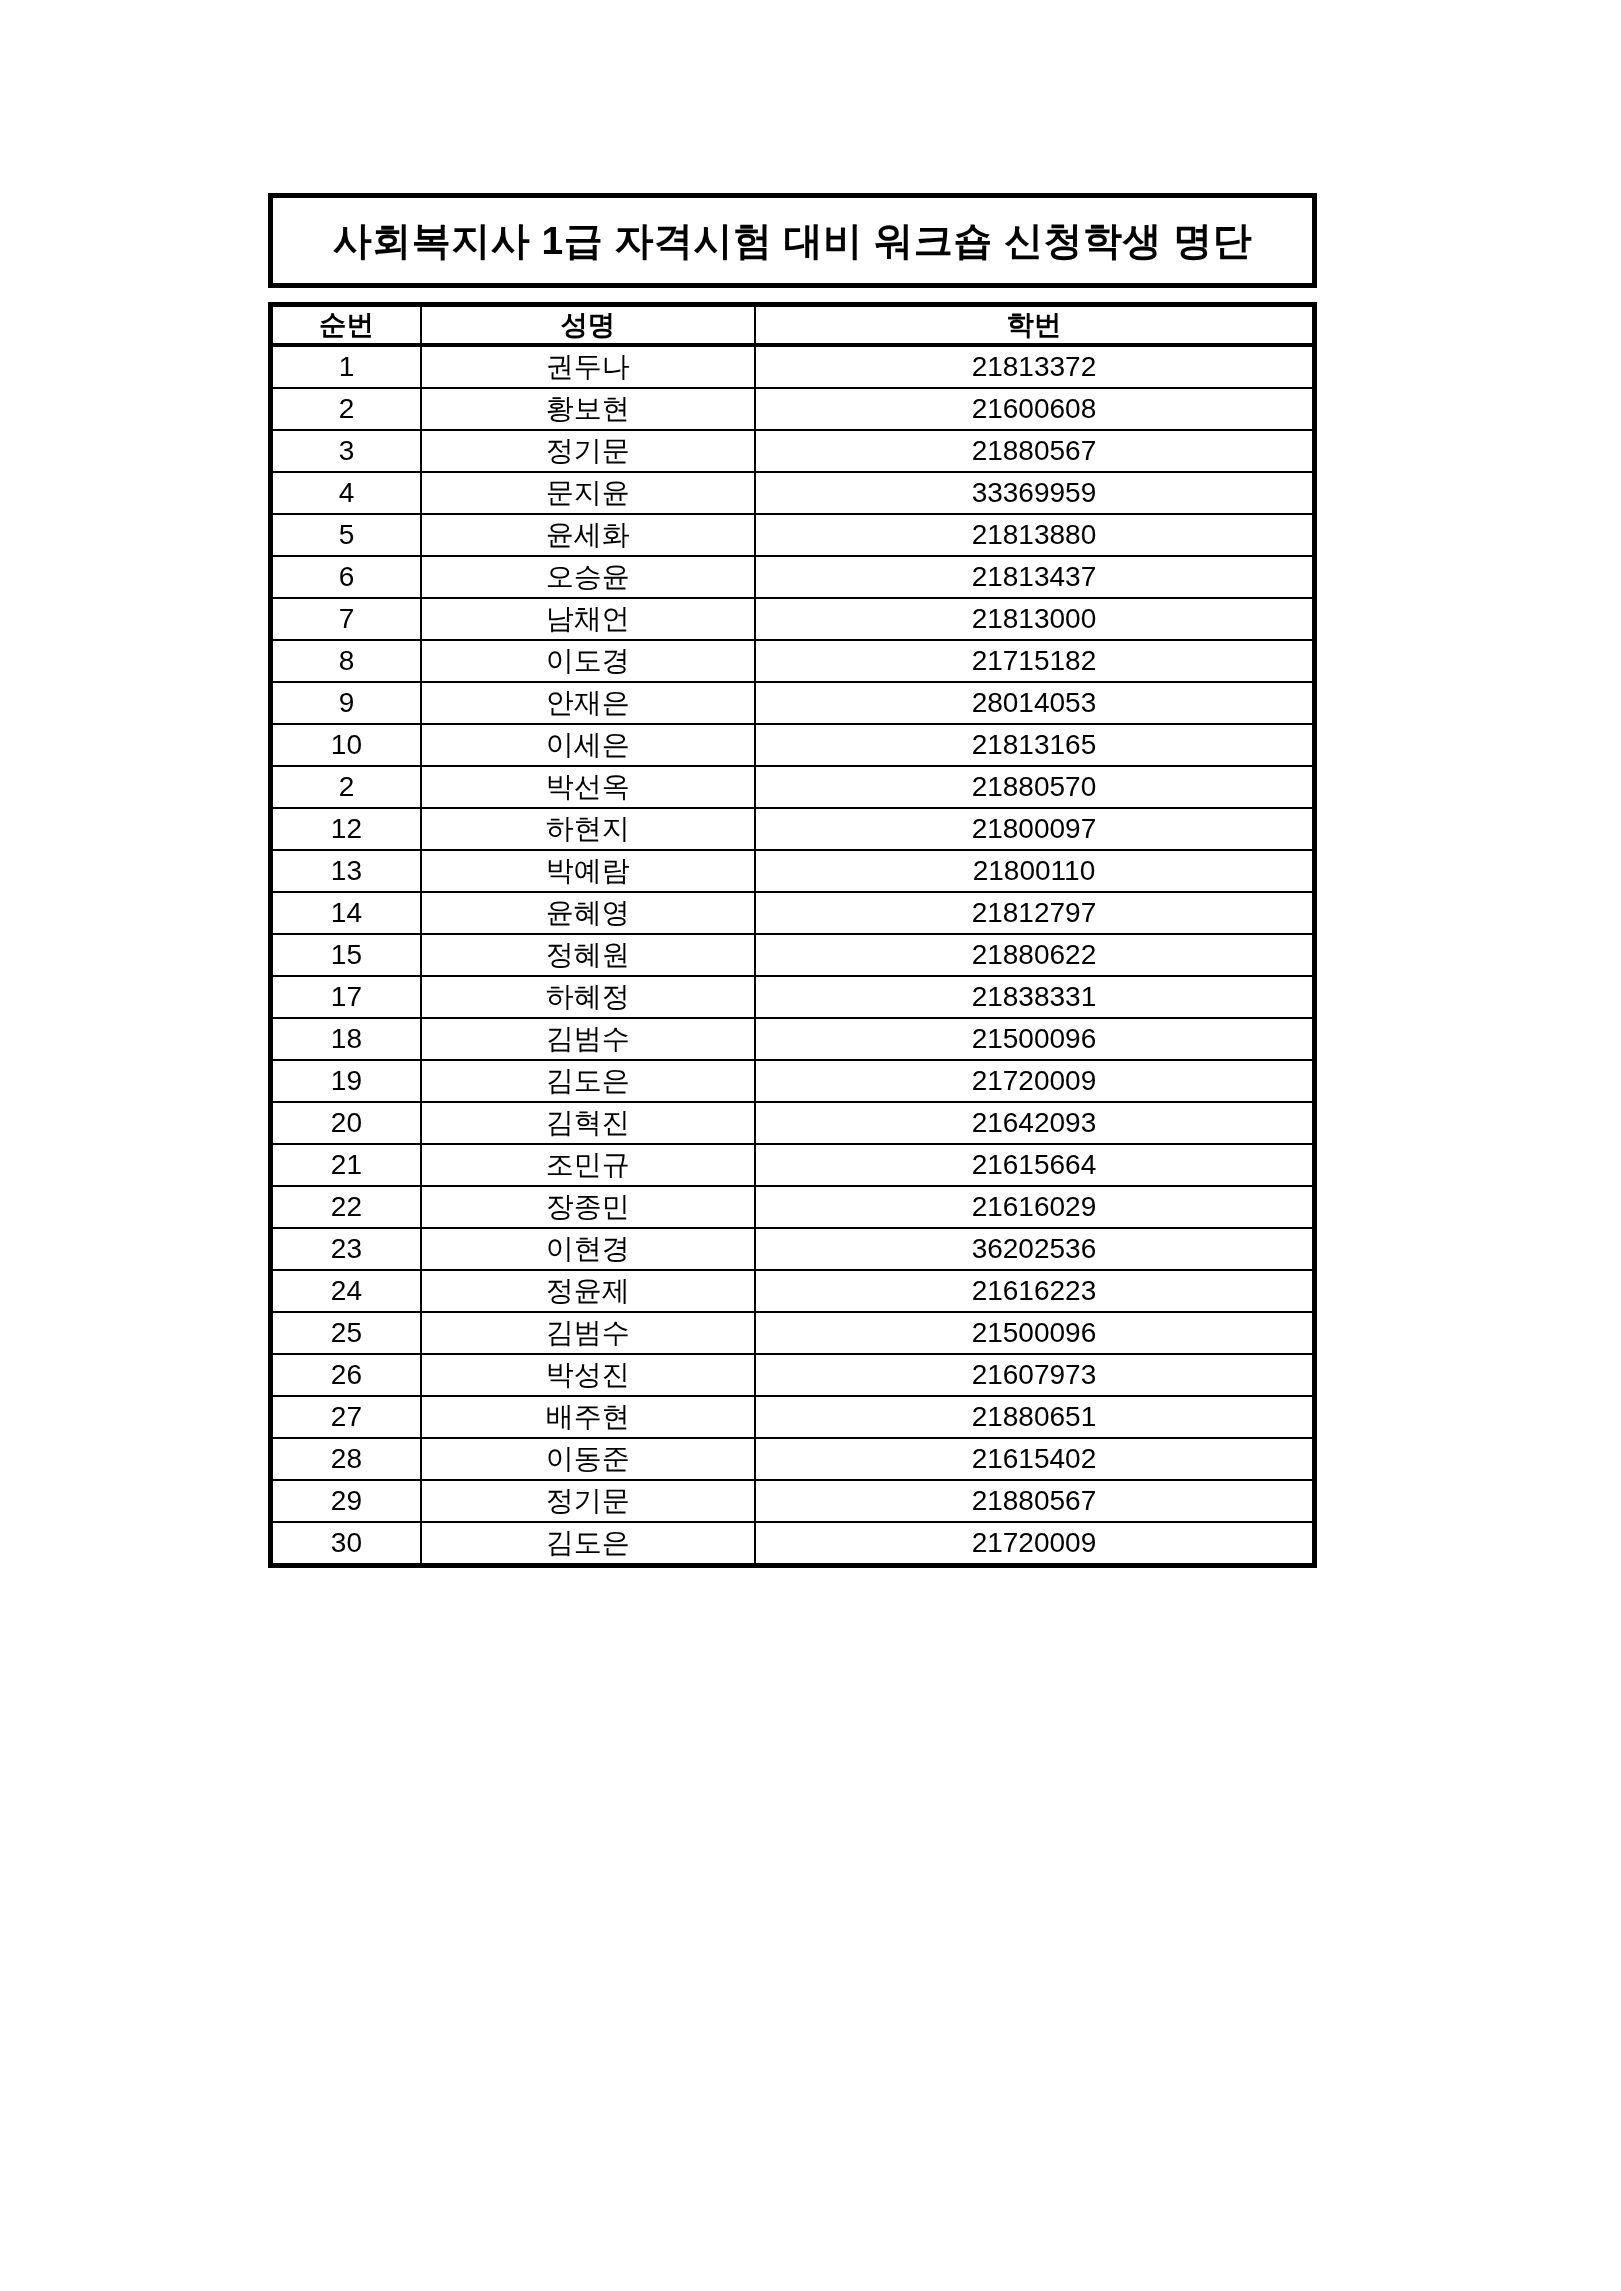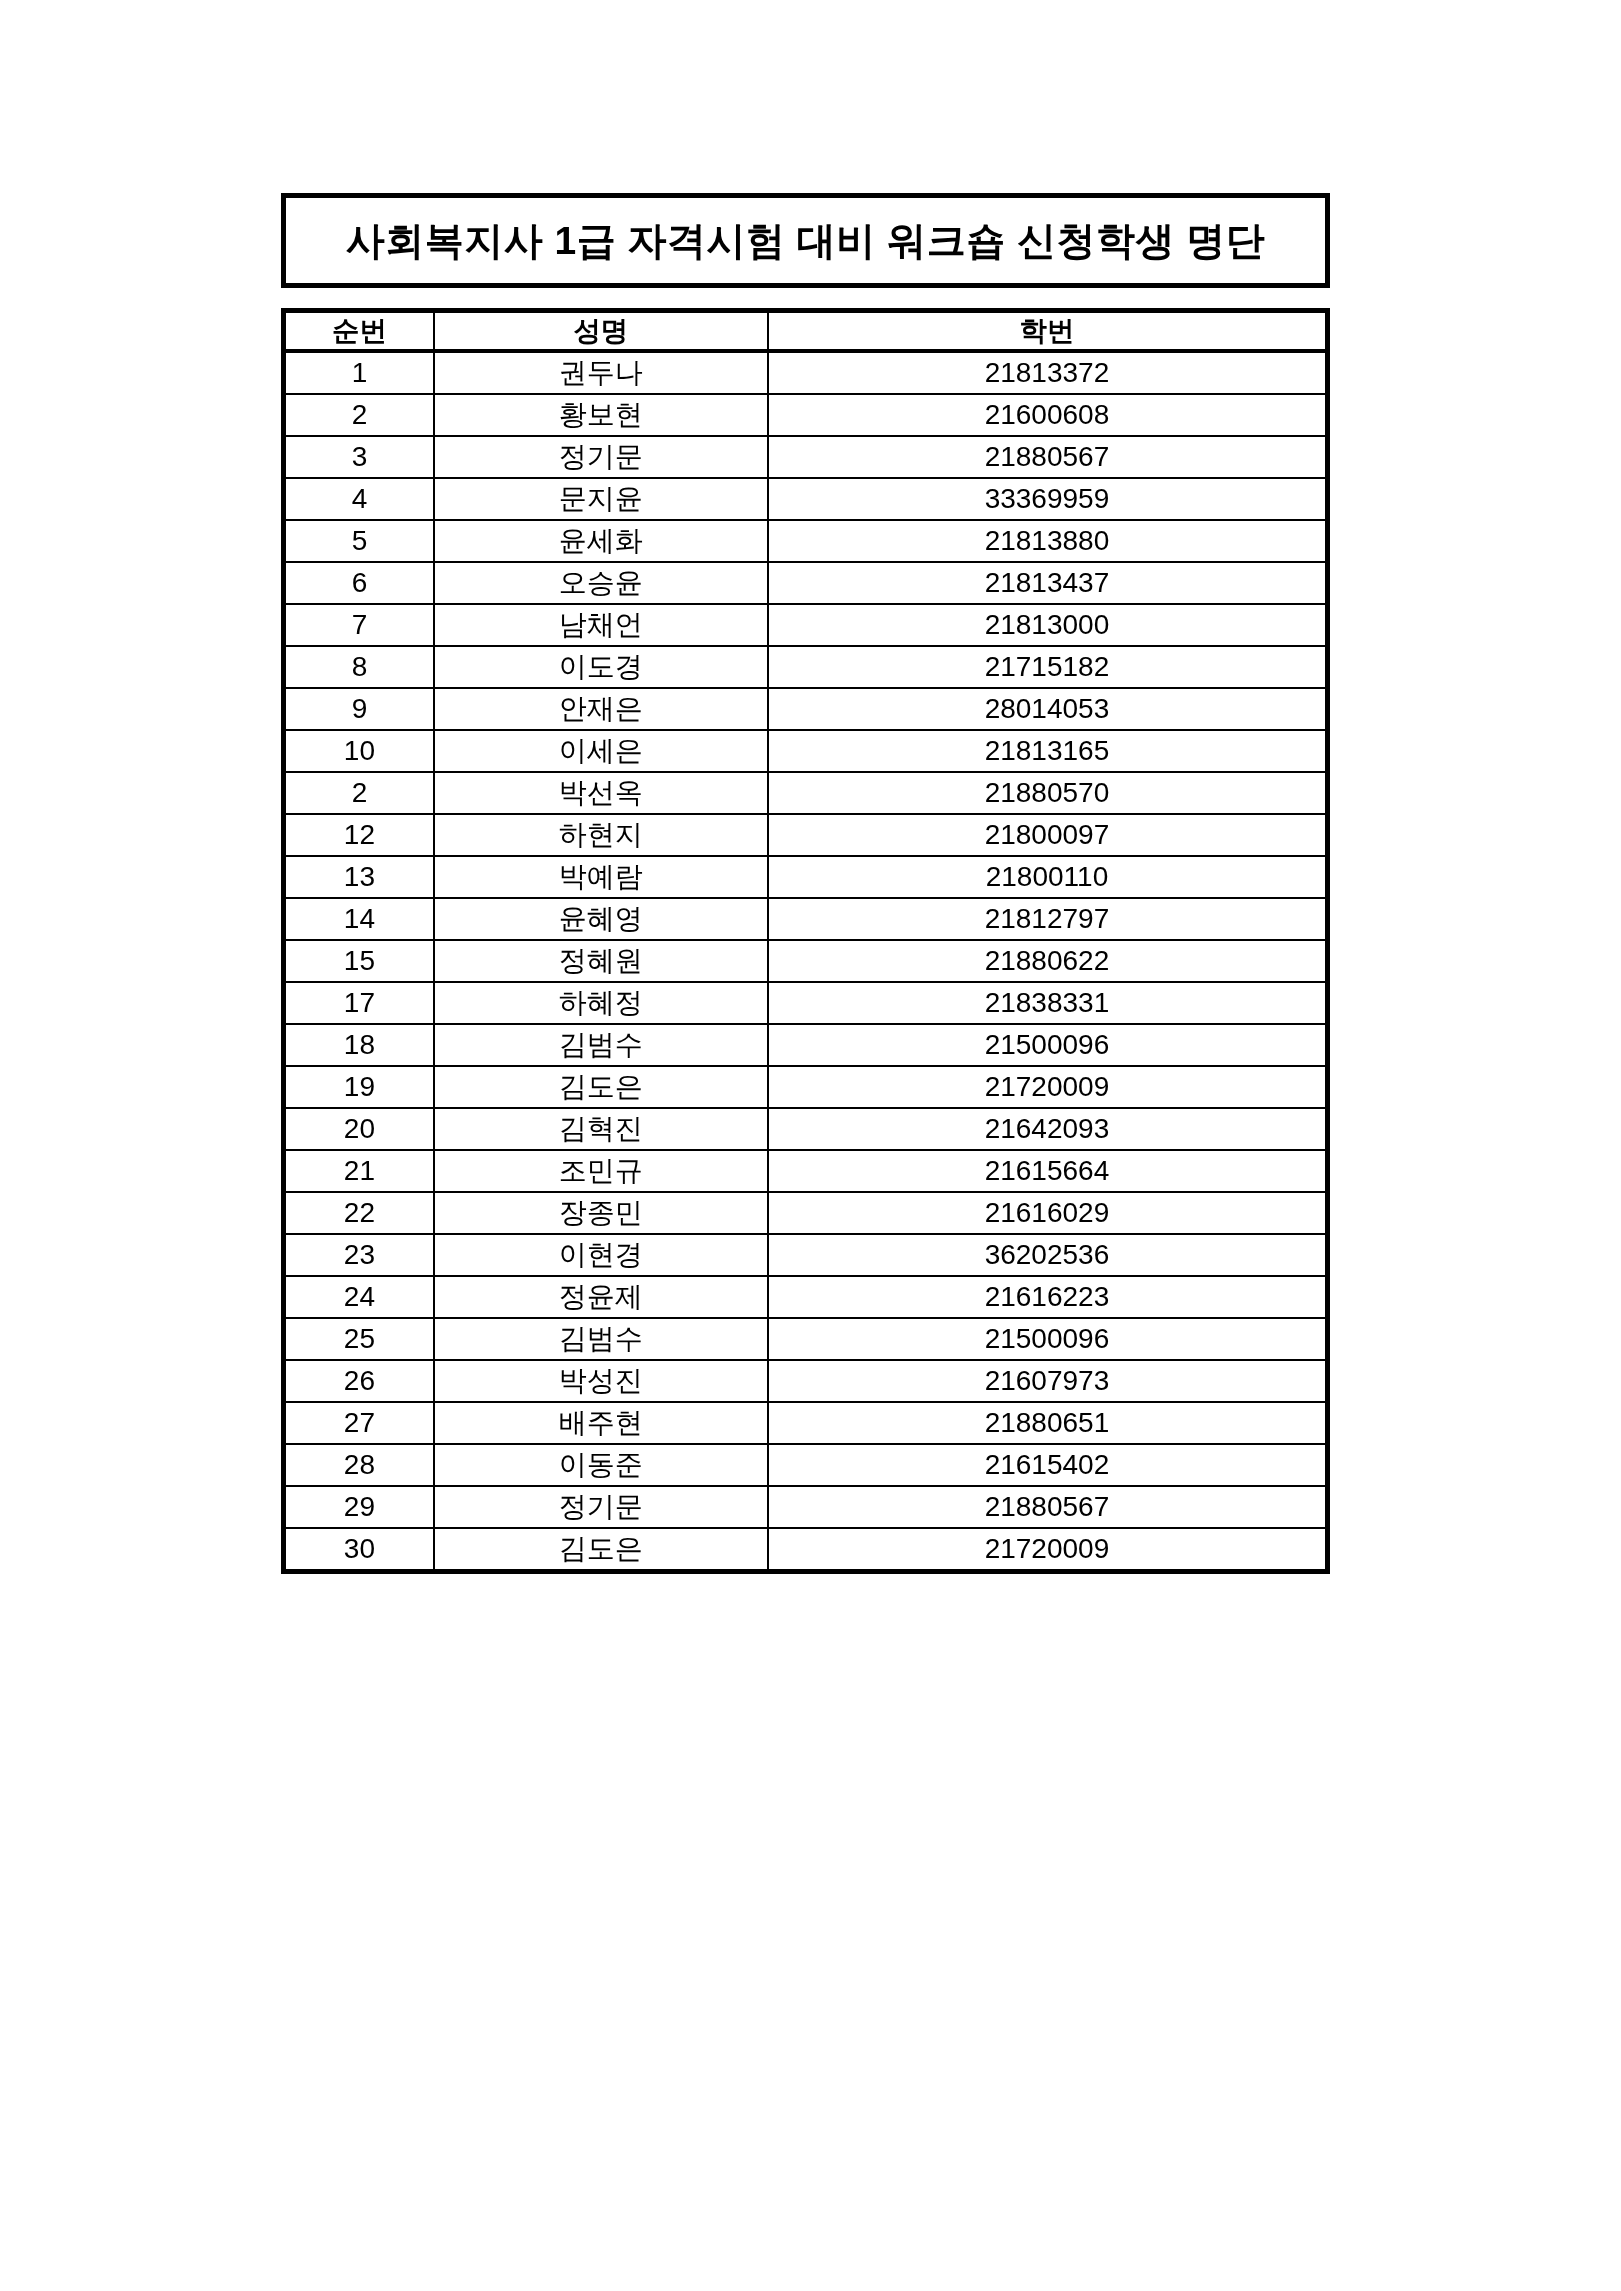--- a/index.html
+++ b/index.html
@@ -9,37 +9,37 @@
   }
   body {
     width: 1621px;
     height: 2292px;
     position: relative;
     font-family: "Liberation Sans", sans-serif;
     color: #000000;
   }
   .doc-table-wrap {
     position: absolute;
-    left: 281px;
+    left: 268px;
     top: 193px;
     width: 1049px;
   }
   .title-box {
     box-sizing: border-box;
     border: 5.9px solid #000000;
     height: 95px;
     display: flex;
     align-items: center;
     justify-content: center;
     font-size: 39px;
     font-weight: bold;
     letter-spacing: 0.5px;
   }
   table.roster {
-    margin-top: 20px;
+    margin-top: 14px;
     width: 100%;
     border-collapse: collapse;
     table-layout: fixed;
     border: 5.9px solid #000000;
   }
   table.roster th,
   table.roster td {
     border: 2.9px solid #000000;
     text-align: center;
     vertical-align: middle;

